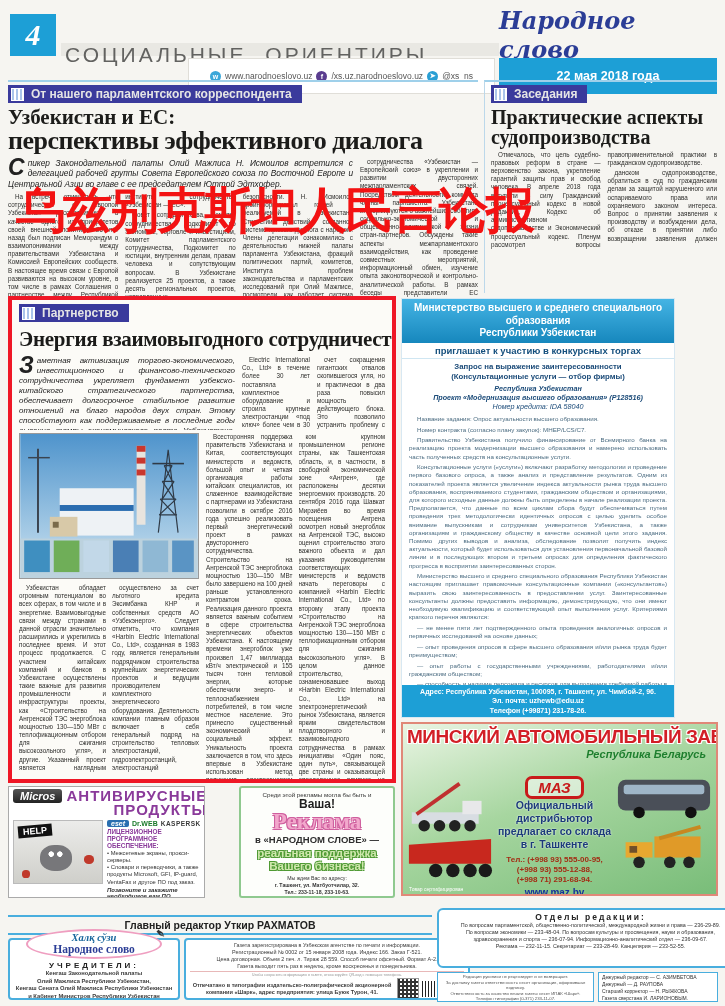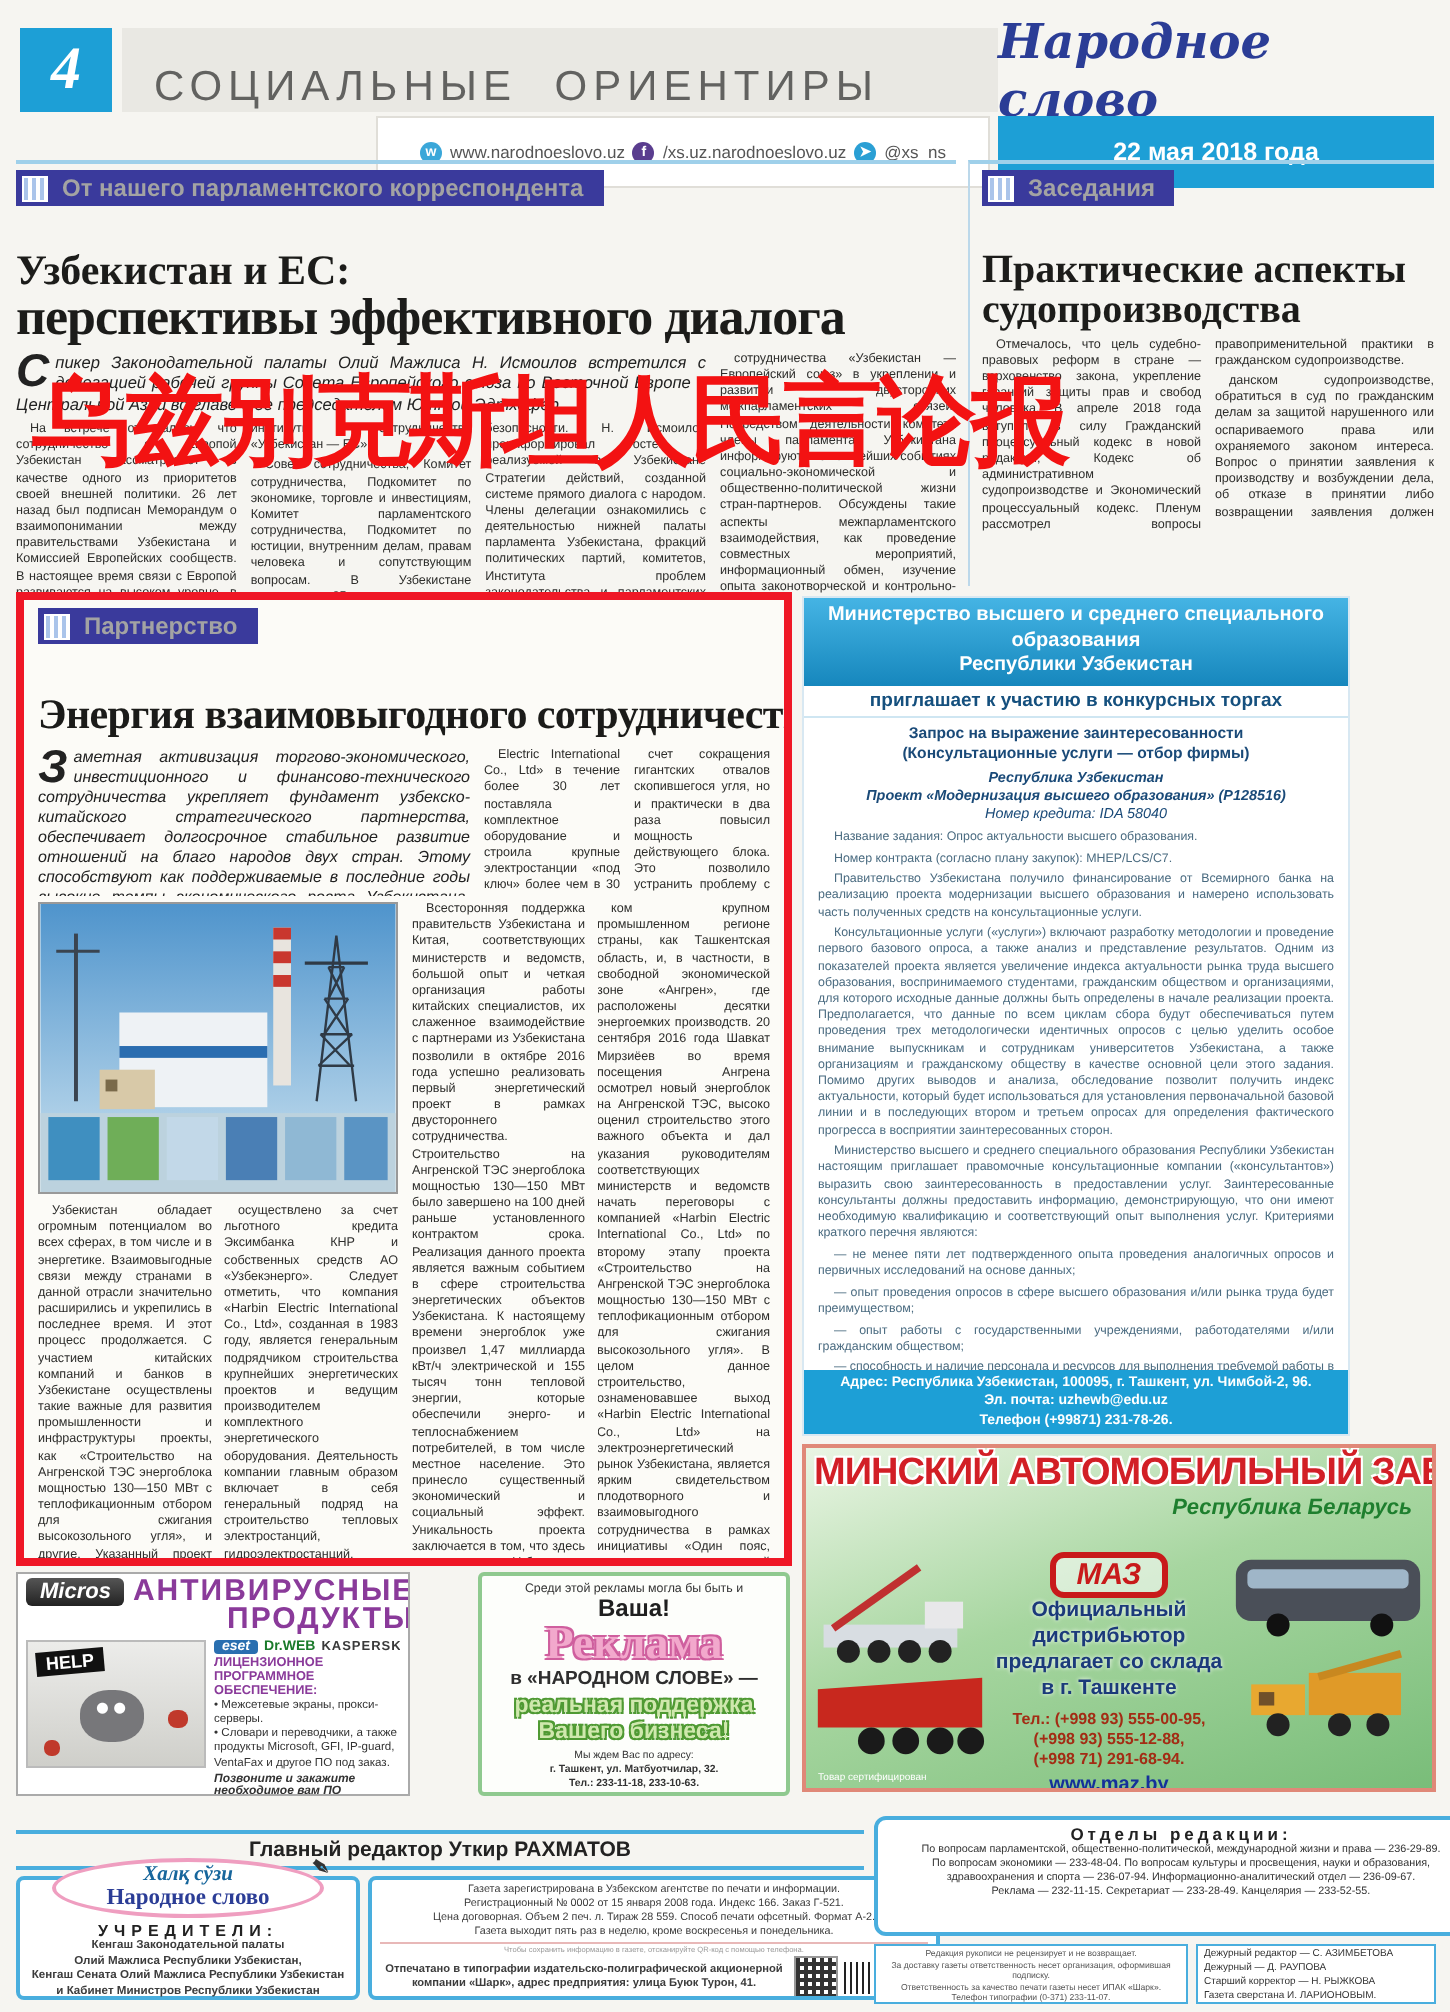--- a/index.html
+++ b/index.html
@@ -3,35 +3,35 @@
 <meta charset="utf-8">
 <style>
   html,body{margin:0;padding:0;background:#dddbd6;}
   .page{position:relative;width:725px;height:1006px;margin:0 auto;background:#f6f5f1;
         font-family:"Liberation Sans",sans-serif;overflow:hidden;}
   
   .hdr{position:absolute;top:14px;left:10px;width:707px;}
   .hdr-row1{display:flex;height:42px;align-items:stretch;}
   .pagenum{width:46px;background:#1d9fd6;color:#fff;font:italic bold 30px "Liberation Serif",serif;
            display:flex;align-items:center;justify-content:center;}
-  .section-bar{flex:1;margin-left:5px;background:#e9e8e3;display:flex;align-items:flex-end;padding-left:16px;}
+  .section-bar{flex:1;margin-left:5px;background:#e9e8e3;display:flex;align-items:flex-start;padding-left:4px;margin-top:29px;}
   .section-title{font-size:21px;color:#626260;letter-spacing:3px;word-spacing:10px;}
   .masthead{width:218px;display:flex;align-items:center;justify-content:center;
             font-family:"DejaVu Serif",serif;font-style:italic;font-weight:bold;font-size:24px;color:#2b3d96;}
   .hdr-row2{display:flex;height:36px;margin-top:2px;}
   .icons-bar{margin-left:auto;width:305px;background:#fff;border:1px solid #e0ded8;display:flex;
              align-items:center;justify-content:center;gap:4px;font-size:8.5px;color:#555;}
   .ic{width:11px;height:11px;border-radius:50%;color:#fff;font-size:7px;display:inline-flex;
       align-items:center;justify-content:center;font-weight:bold;flex:none;}
   .ic-globe{background:#3aa7d9;} .ic-fb{background:#5a3d8f;} .ic-tg{background:#2a9fd4;}
   .datebar{width:218px;margin-left:4px;background:#1d9fd6;color:#fff;font-weight:bold;font-size:12.5px;
            display:flex;align-items:center;justify-content:center;}
   
-  .rubric{display:inline-flex;align-items:center;background:#3a3a9c;color:#a3a3a3;font-weight:bold;
-          font-size:12px;padding:2px 10px 2px 3px;margin-bottom:21px;}
+  .rubric{display:inline-flex;align-items:center;background:#3a3a9c;color:#e5e5e5;font-weight:bold;
+          font-size:12px;padding:2px 10px 2px 3px;margin-bottom:3px;}
   .rubric-icon{width:11px;height:11px;margin-right:7px;border:1px solid #fff;
           background:repeating-linear-gradient(90deg,#aac4ea 0 2px,#fff 2px 4px);}
   
   .bt{font-size:6.3px;line-height:1.3;color:#2e2e2c;text-align:justify;margin:0 0 2px;text-indent:7px;}
   .lead{font-style:italic;font-size:8.3px;line-height:1.25;margin:0 0 4px;color:#222;text-align:justify;}
   .lead::first-letter{float:left;font-size:23px;line-height:17px;padding:1px 3px 0 0;font-weight:bold;}
   
   .art-eu{position:absolute;top:80px;left:8px;width:470px;height:213px;border-top:2px solid #9fd0ea;
           padding-top:3px;overflow:hidden;}
   .eu-h1{margin:1px 0 3px;font-family:"Liberation Serif",serif;color:#1c1c1a;line-height:1.02;}

